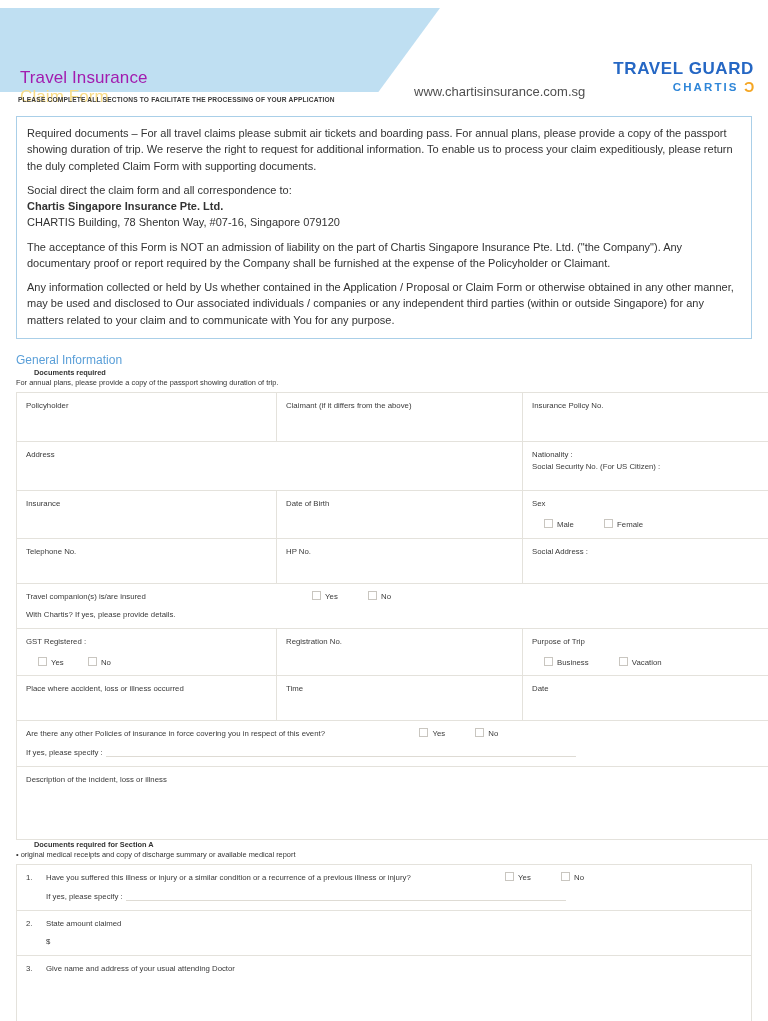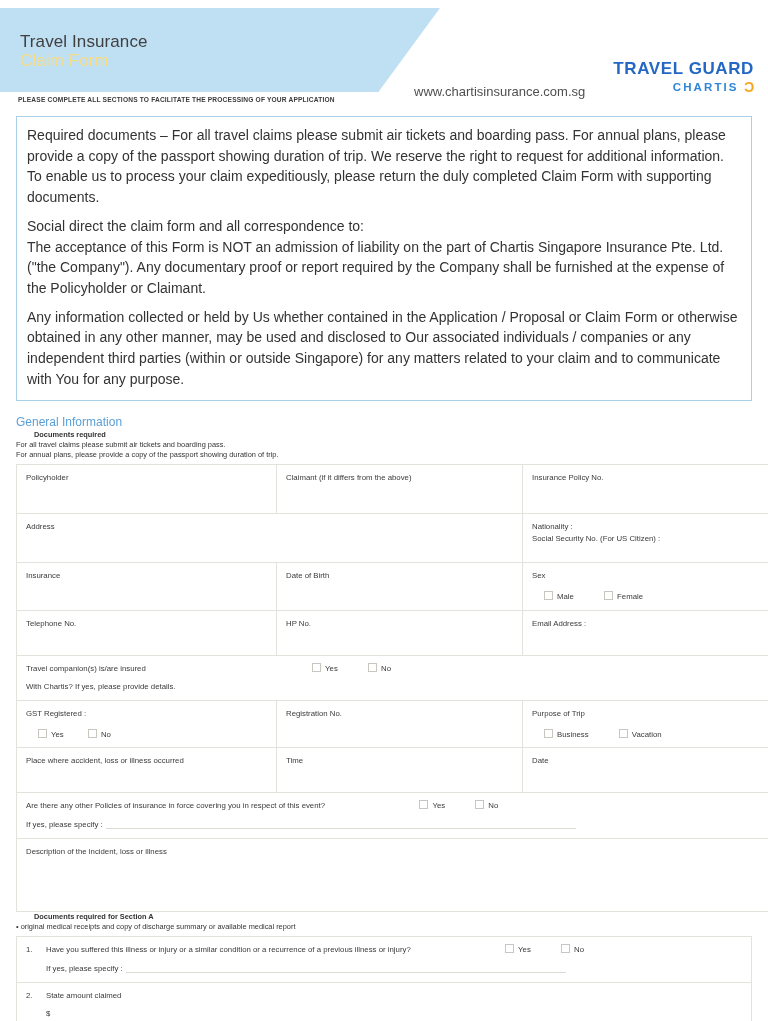--- a/index.html
+++ b/index.html
@@ -31,23 +31,24 @@
     clip-path: polygon(0 0, 100% 0, 86% 100%, 0 100%);
   }
   .header-titles {
     position: absolute;
     left: 20px;
     top: 32px;
     line-height: 1.12;
   }
   .title-main {
     font-size: 17px;
-    color: #404040;
+    color: #a21caf;
     letter-spacing: .1px;
     display: block;
+    margin-top: 36px;
   }
   .title-sub {
     font-size: 17px;
     color: #f8dc86;
     letter-spacing: .1px;
     display: block;
   }
   .header-url {
     position: absolute;
     left: 414px;
@@ -107,21 +108,21 @@
   .content {
     position: absolute;
     left: 16px;
     top: 116px;
     width: 736px;
   }
 
   .intro-box {
     border: 1px solid #aacfe8;
     padding: 8px 13px 10px 10px;
-    font-size: 14px;
+    font-size: 11px;
     line-height: 1.48;
     color: #333;
   }
   .intro-box p { margin: 0 0 8px 0; }
   .intro-box p:last-child { margin-bottom: 0; }
   .intro-box .b { font-weight: bold; }
   .tight { margin-bottom: 0 !important; }
 
   .section-head {
     font-size: 12px;
@@ -228,27 +229,28 @@
     </div>
   </div>
 
   <div class="banner-note">PLEASE COMPLETE ALL SECTIONS TO FACILITATE THE PROCESSING OF YOUR APPLICATION</div>
 
   <div class="content">
 
     <div class="intro-box">
       <p>Required documents – For all travel claims please submit air tickets and boarding pass. For annual plans, please provide a copy of the passport showing duration of trip. We reserve the right to request for additional information. To enable us to process your claim expeditiously, please return the duly completed Claim Form with supporting documents.</p>
       <p class="tight">Social direct the claim form and all correspondence to:</p>
+      <p class="b tight">Chartis Singapore Insurance Pte. Ltd.</p>
+      <p>CHARTIS Building, 78 Shenton Way, #07-16, Singapore 079120</p>
       <p>The acceptance of this Form is NOT an admission of liability on the part of Chartis Singapore Insurance Pte. Ltd. ("the Company"). Any documentary proof or report required by the Company shall be furnished at the expense of the Policyholder or Claimant.</p>
       <p>Any information collected or held by Us whether contained in the Application / Proposal or Claim Form or otherwise obtained in any other manner, may be used and disclosed to Our associated individuals / companies or any independent third parties (within or outside Singapore) for any matters related to your claim and to communicate with You for any purpose.</p>
     </div>
 
     <div class="section-head">General Information</div>
     <div class="doc-req">Documents required</div>
-    <div class="doc-line">For all travel claims please submit air tickets and boarding pass.</div>
     <div class="doc-line">For annual plans, please provide a copy of the passport showing duration of trip.</div>
 
     <table class="ftable">
       <tbody>
           <tr>
         <td class="c1 h34"><span>Policyholder</span></td>
         <td class="c2 h34"><span>Claimant (if it differs from the above)</span></td>
         <td class="c3 h34"><span>Insurance Policy No.</span></td>
       </tr>
       <tr>
@@ -264,21 +266,21 @@
         <td class="c3 h30">
           <span>Sex</span>
           <span class="spacer-line"></span>
           <span class="cbwrap"><span class="cbox"></span><span>Male</span></span>
           <span class="cbwrap"><span class="cbox"></span><span>Female</span></span>
         </td>
       </tr>
       <tr>
         <td class="c1 h30"><span>Telephone No.</span></td>
         <td class="c2 h30"><span>HP No.</span></td>
-        <td class="c3 h30"><span>Email Address :</span></td>
+        <td class="c3 h30"><span>Social Address :</span></td>
       </tr>
       <tr>
         <td class="h24" colspan="3">
           <span class="inline-row">
             <span>Travel companion(s) is/are insured</span>
             <span class="gap-lg"></span>
             <span class="cbwrap"><span class="cbox"></span><span>Yes</span></span>
             <span class="cbwrap"><span class="cbox"></span><span>No</span></span>
           </span>
           <span class="mt7">With Chartis? If yes, please provide details.</span>

